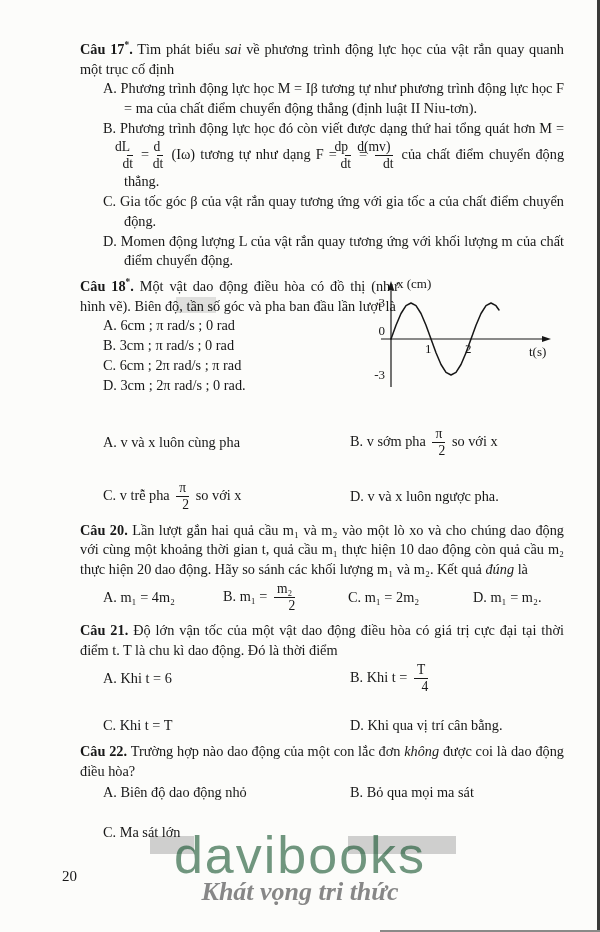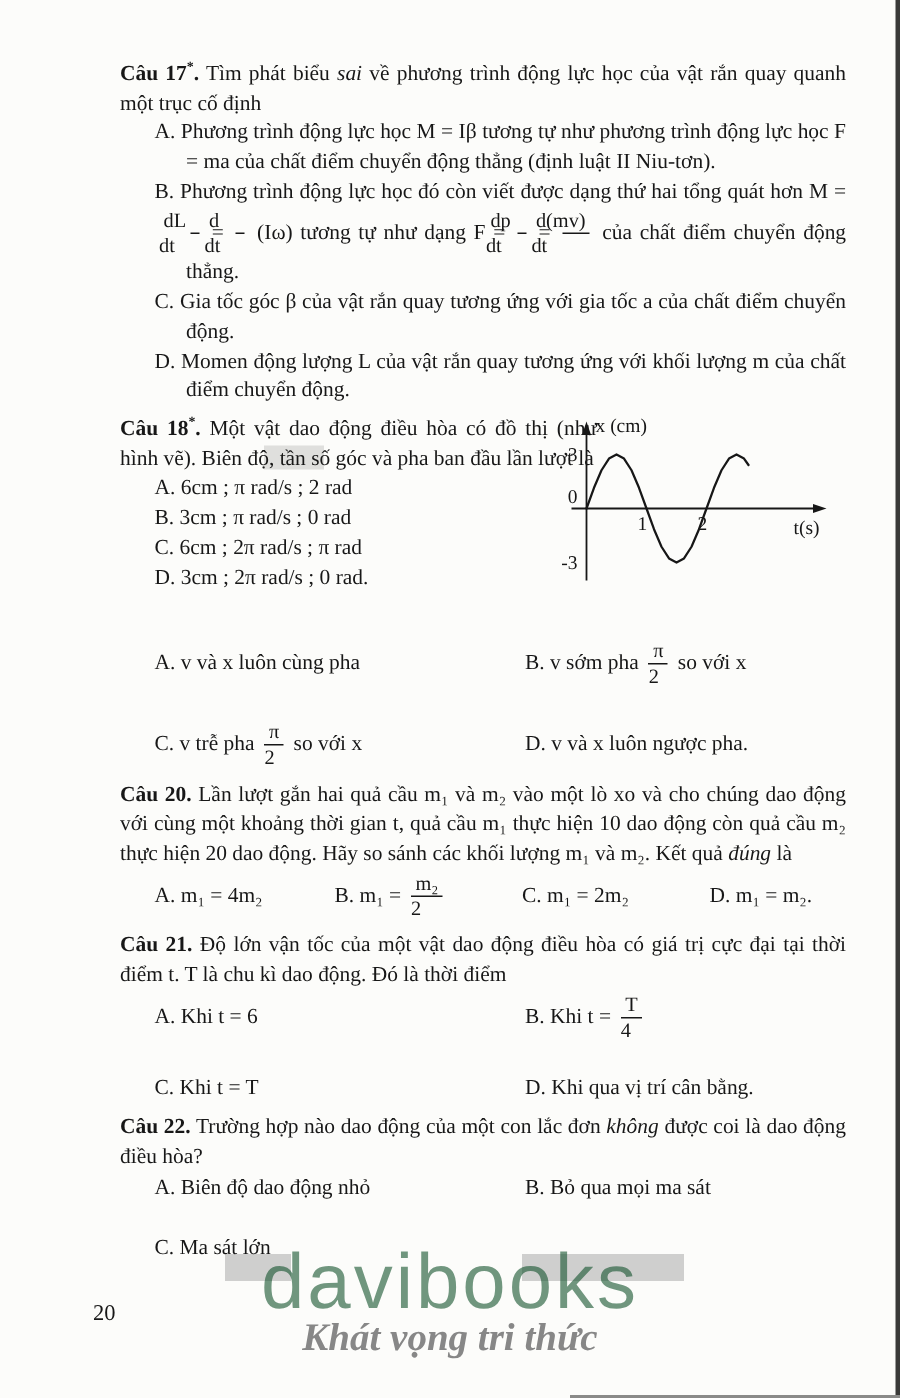--- a/index.html
+++ b/index.html
@@ -17,21 +17,21 @@
   section.q { margin-bottom:6px; }
   .stem { text-align:justify; }
   .qlabel { font-weight:bold; white-space:nowrap; }
   sup.star { font-size:0.65em; line-height:0; }
   .em { font-style:italic; }
   .opts { padding-left:23px; }
   .opts .opt { padding-left:21px; text-indent:-21px; text-align:justify; }
   .grid2 { display:grid; grid-template-columns:247px 1fr; padding-left:23px; align-items:center; row-gap:18px; }
   .grid4 { display:grid; grid-template-columns:120px 125px 125px 1fr; padding-left:23px; align-items:center; }
   .gopt { padding:1px 4px 1px 0; }
-  .frac { display:inline-block; vertical-align:middle; text-align:left; line-height:1.06; margin:1px 3px; font-size:0.95em; }
+  .frac { display:inline-block; vertical-align:middle; text-align:right; line-height:1.06; margin:1px 3px; font-size:0.95em; }
   .frac .num { display:block; border-bottom:1.2px solid #171717; padding:0 3px 1px; }
   .frac .den { display:block; padding-top:1px; }
   
   .q18 { position:relative; min-height:142px; }
   .q18-left { width:318px; }
   .graph-svg { position:absolute; right:0; top:-2px; }
   .graph-svg text { font-family:"Liberation Serif","DejaVu Serif",serif; font-size:13px; fill:#171717; }
   
   .watermark { position:absolute; inset:0; z-index:0; }
   .wm-block { position:absolute; background:#c7c7c5; opacity:.85; }
@@ -81,21 +81,21 @@
       </p>
       <p class="opt">C. Gia tốc góc β của vật rắn quay tương ứng với gia tốc a của chất điểm chuyển động.</p>
       <p class="opt">D. Momen động lượng L của vật rắn quay tương ứng với khối lượng m của chất điểm chuyển động.</p>
     </div>
   </section>
 
   <section class="q q18">
     <div class="q18-left">
       <p class="stem"><b class="qlabel"><span>Câu 18</span><sup class="star">*</sup><span>.</span></b> <span>Một vật dao động điều hòa có đồ thị (như hình vẽ). Biên độ, tần số góc và pha ban đầu lần lượt là</span></p>
       <div class="opts">
-        <p class="opt">A. 6cm ; π rad/s ; 2 rad</p>
+        <p class="opt">A. 6cm ; π rad/s ; 0 rad</p>
         <p class="opt">B. 3cm ; π rad/s ; 0 rad</p>
         <p class="opt">C. 6cm ; 2π rad/s ; π rad</p>
         <p class="opt">D. 3cm ; 2π rad/s ; 0 rad.</p>
       </div>
     </div>
     <svg class="graph-svg" width="205" height="142" viewBox="0 0 205 142">
 
       <line x1="32" y1="12" x2="32" y2="112" stroke="#171717" stroke-width="1.2"></line>
       <polygon points="29,15 32,6 35,15" fill="#171717"></polygon>
       <line x1="22" y1="64" x2="186" y2="64" stroke="#171717" stroke-width="1.2"></line>

